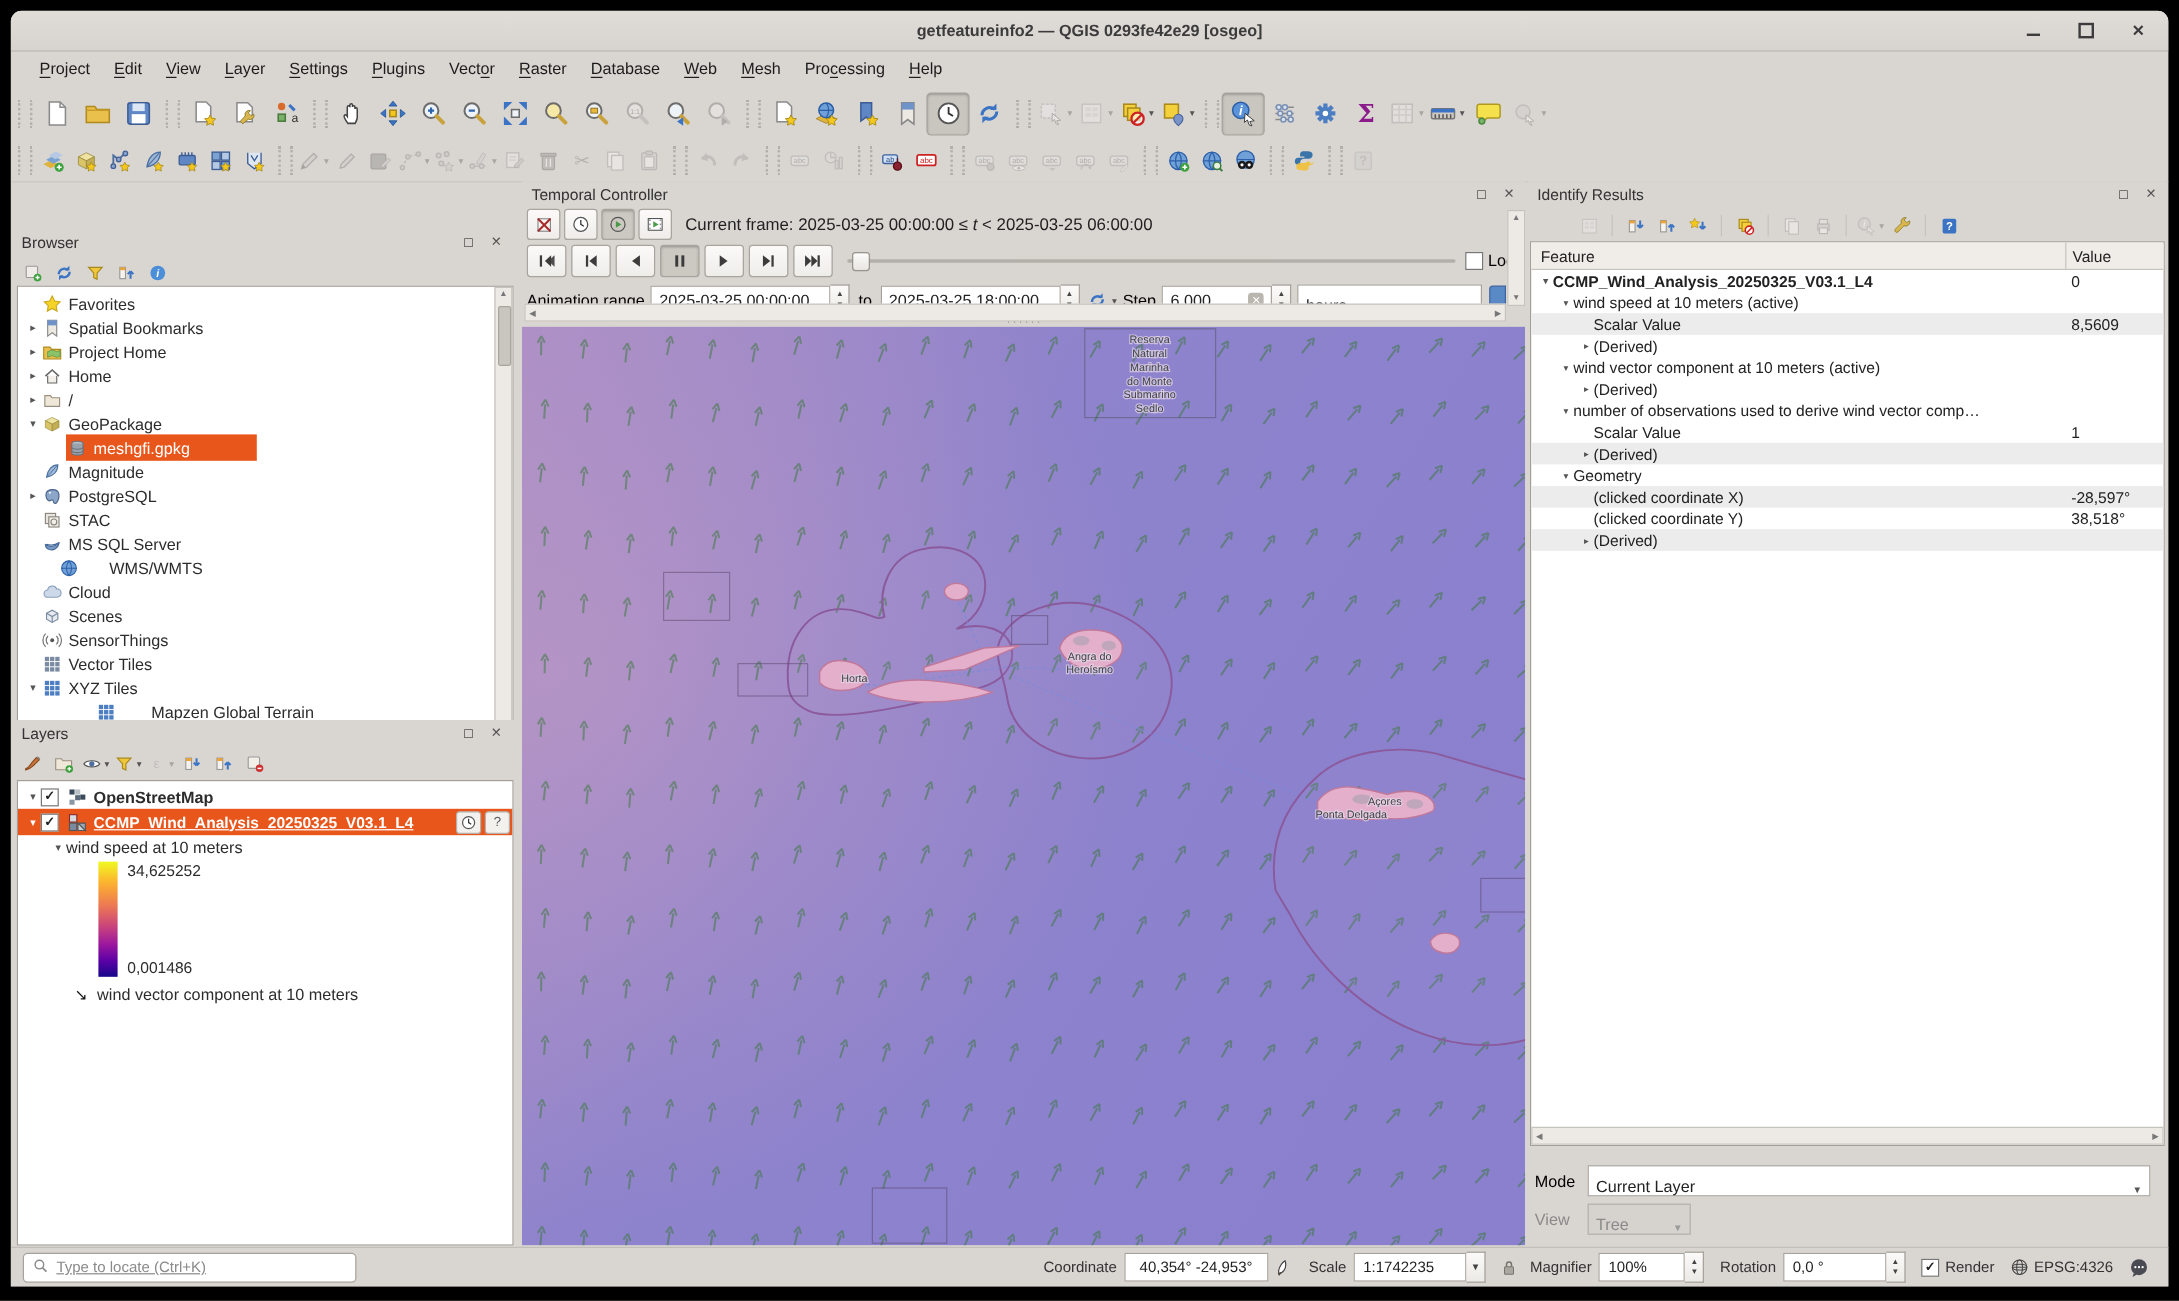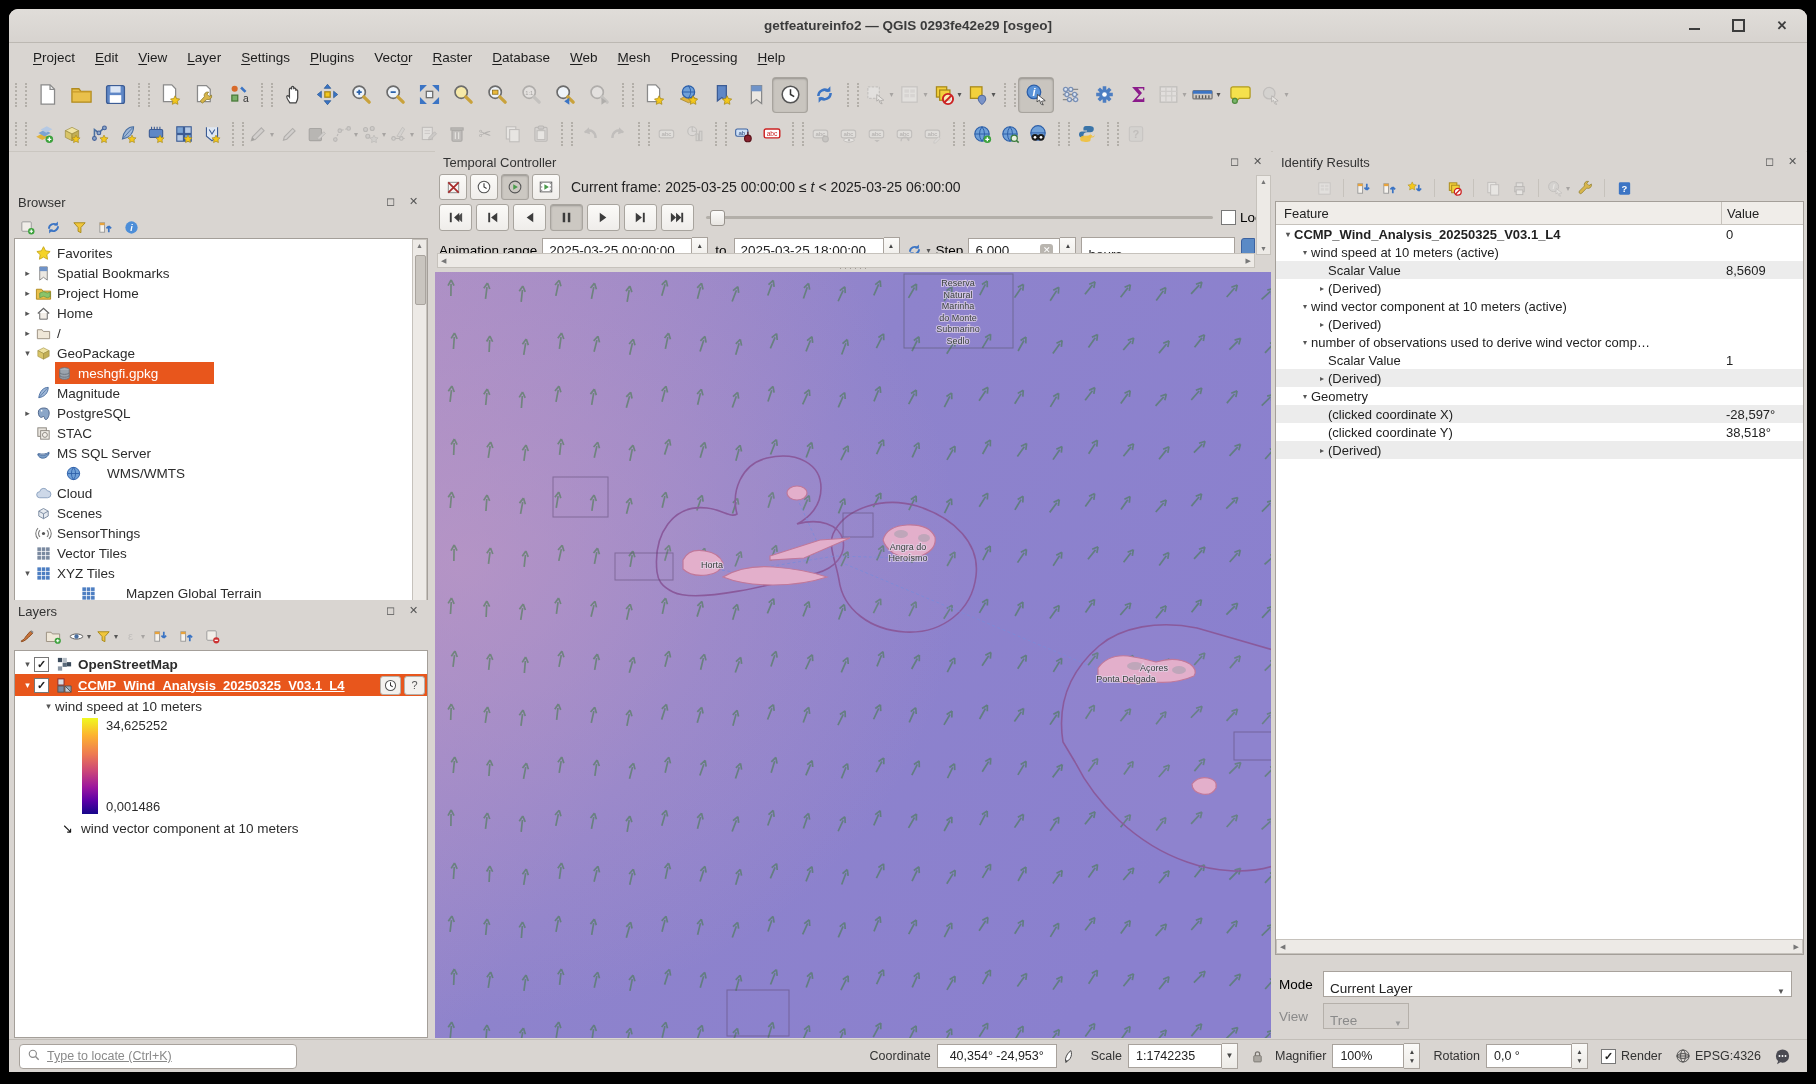--- a/index.html
+++ b/index.html
@@ -985,21 +985,21 @@
           <div class="trow" style="padding-left: 6px;">
             <span class="texp"></span>
             <span class="ticon">
               <svg viewBox="0 0 18 18" width="17" height="17">
                 <path d="M3 9.5c4 2 8.5 1.8 12-1.2-.8 4.2-5 6.5-8.5 5.4C4 12.8 3 11 3 9.5z" fill="#7a9ec8" stroke="#44689a"></path>
                 <path d="M3.5 9c4 1.2 8.5.8 11.5-1.5" stroke="#44689a" fill="none"></path>
               </svg>
             </span>
             <span class="tlabel">MS SQL Server</span>
           </div>
-          <div class="trow" style="padding-left: 16px; gap: 20px;">
+          <div class="trow" style="padding-left: 0; gap: 20px;">
             <span class="texp"></span>
             <span class="ticon">
               <svg viewBox="0 0 18 18" width="17" height="17">
                 <circle cx="9" cy="9" r="6.5" fill="#6fa0d8" stroke="#2d5fa8"></circle>
                 <path d="M2.5 9h13M9 2.5a10.5 10.5 0 0 1 0 13M9 2.5a10.5 10.5 0 0 0 0 13" stroke="#2d5fa8" fill="none" stroke-width="0.9"></path>
               </svg>
             </span>
             <span class="tlabel">WMS/WMTS</span>
           </div>
           <div class="trow" style="padding-left: 6px;">

